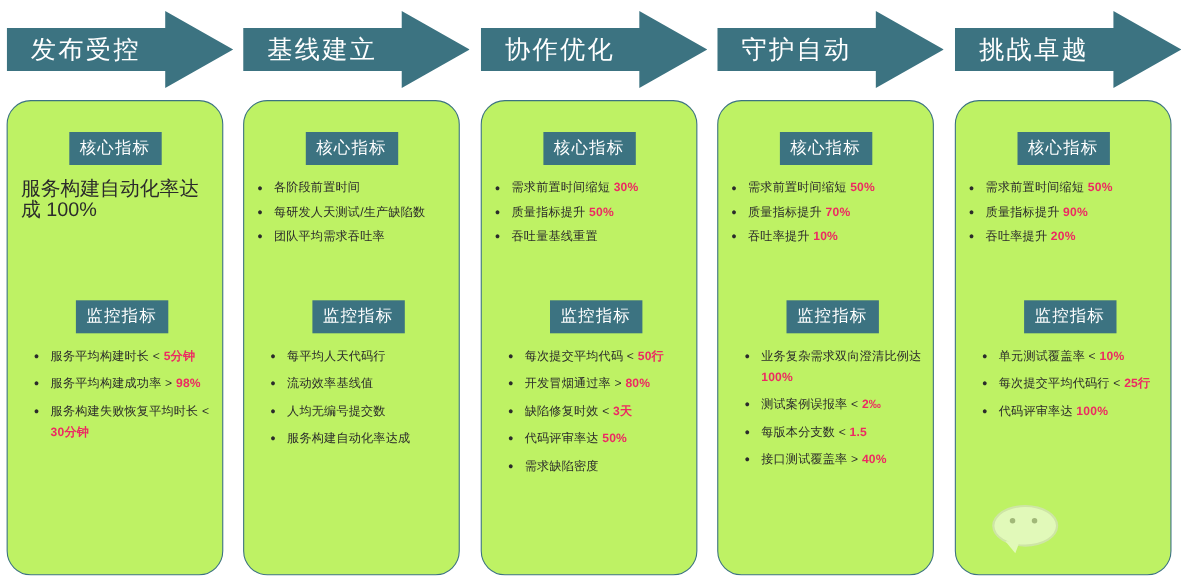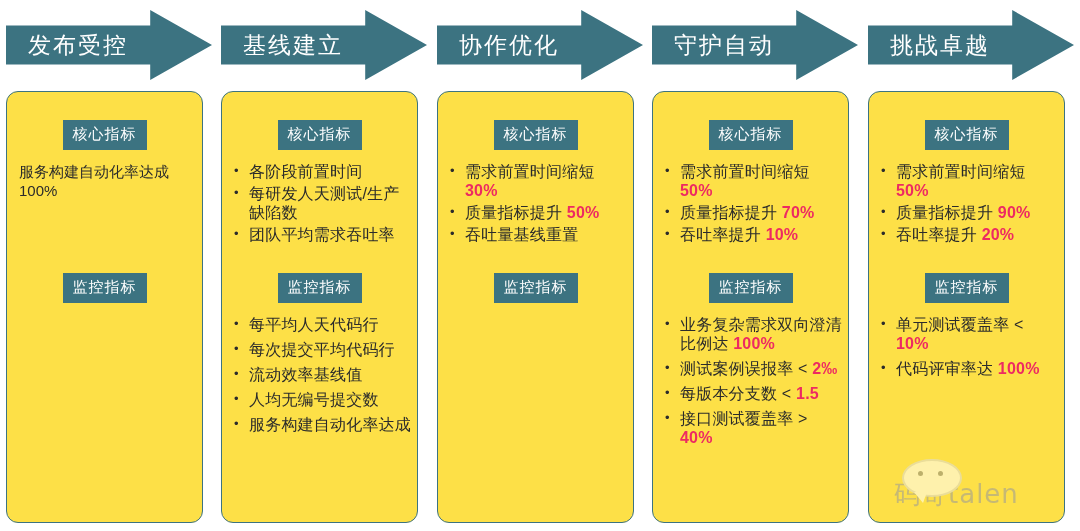--- a/index.html
+++ b/index.html
@@ -49,22 +49,22 @@
   }
 
   
   .card{
     position:absolute;
     top:91px;left:0;
     width:197px;
     height:432px;
     box-sizing:border-box;
     border:1.6px solid #3C7381;
-    border-radius:12px;
-    background:#fde047;
+    border-radius:22px;
+    background:#bef264;
   }
 
   .badge{
     display:block;
     margin:0 auto;
     background:#3C7381;
     color:#ffffff;
     font-size:15px;
     letter-spacing:1px;
     text-align:center;
@@ -74,53 +74,53 @@
   }
   .badge-core{margin-top:14px;}
   .badge-mon{margin-top:0;}
 
   .section-core{
     position:absolute;
     top:14px;left:0;right:0;
   }
   .section-mon{
     position:absolute;
-    top:181px;left:0;right:0;
+    top:181px;left:12px;right:0;
   }
 
   
   ul.items{
     list-style:none;
     margin:12px 0 0 0;
     padding:0 6px 0 10px;
   }
   ul.items li{
     position:relative;
     padding-left:17px;
     margin-bottom:3px;
     color:#2b2b2b;
-    font-size:16px;
+    font-size:11px;
     line-height:19px;
     letter-spacing:0.2px;
   }
   ul.items li:before{
     content:"•";
     position:absolute;
     left:2px;top:-1px;
     font-size:13px;
     color:#2b2b2b;
   }
 
   .hl{color:#ED2A62;font-weight:bold;}
 
   .plain{
     margin:12px 0 0 0;
     padding:0 8px 0 12px;
     color:#2b2b2b;
-    font-size:15px;
+    font-size:18px;
     line-height:19px;
   }
 
   
   ul.items.loose li{margin-bottom:6px;}
 
   
   .watermark{
     position:absolute;
     left:884px;top:455px;
@@ -172,20 +172,25 @@
       <div class="arrow"></div>
       <div class="arrow-label">发布受控</div>
     </div>
     <div class="card">
       <div class="section-core">
         <span class="badge badge-core">核心指标</span>
         <div class="plain">服务构建自动化率达成  100%</div>
       </div>
       <div class="section-mon">
         <span class="badge badge-mon">监控指标</span>
+        <ul class="items loose">
+            <li><span>服务平均构建时长 &lt; </span><span class="hl">5分钟</span></li>
+            <li><span>服务平均构建成功率 &gt; </span><span class="hl">98%</span></li>
+            <li><span>服务构建失败恢复平均时长 &lt; </span><span class="hl">30分钟</span></li>
+          </ul>
       </div>
     </div>
   </div>
 
   <div class="col col-1">
     <div class="arrow-wrap">
       <div class="arrow"></div>
       <div class="arrow-label">基线建立</div>
     </div>
     <div class="card">
@@ -194,21 +199,20 @@
         <ul class="items">
             <li><span>各阶段前置时间</span></li>
             <li><span>每研发人天测试/生产缺陷数</span></li>
             <li><span>团队平均需求吞吐率</span></li>
           </ul>
       </div>
       <div class="section-mon">
         <span class="badge badge-mon">监控指标</span>
         <ul class="items loose">
             <li><span>每平均人天代码行</span></li>
-            <li><span>每次提交平均代码行</span></li>
             <li><span>流动效率基线值</span></li>
             <li><span>人均无编号提交数</span></li>
             <li><span>服务构建自动化率达成</span></li>
           </ul>
       </div>
     </div>
   </div>
 
   <div class="col col-2">
     <div class="arrow-wrap">
@@ -219,20 +223,27 @@
       <div class="section-core">
         <span class="badge badge-core">核心指标</span>
         <ul class="items">
             <li><span>需求前置时间缩短 </span><span class="hl">30%</span></li>
             <li><span>质量指标提升 </span><span class="hl">50%</span></li>
             <li><span>吞吐量基线重置</span></li>
           </ul>
       </div>
       <div class="section-mon">
         <span class="badge badge-mon">监控指标</span>
+        <ul class="items loose">
+            <li><span>每次提交平均代码 &lt; </span><span class="hl">50行</span></li>
+            <li><span>开发冒烟通过率 &gt; </span><span class="hl">80%</span></li>
+            <li><span>缺陷修复时效 &lt; </span><span class="hl">3天</span></li>
+            <li><span>代码评审率达 </span><span class="hl">50%</span></li>
+            <li><span>需求缺陷密度</span></li>
+          </ul>
       </div>
     </div>
   </div>
 
   <div class="col col-3">
     <div class="arrow-wrap">
       <div class="arrow"></div>
       <div class="arrow-label">守护自动</div>
     </div>
     <div class="card">
@@ -267,27 +278,27 @@
         <ul class="items">
             <li><span>需求前置时间缩短 </span><span class="hl">50%</span></li>
             <li><span>质量指标提升 </span><span class="hl">90%</span></li>
             <li><span>吞吐率提升 </span><span class="hl">20%</span></li>
           </ul>
       </div>
       <div class="section-mon">
         <span class="badge badge-mon">监控指标</span>
         <ul class="items loose">
             <li><span>单元测试覆盖率 &lt; </span><span class="hl">10%</span></li>
+            <li><span>每次提交平均代码行 &lt; </span><span class="hl">25行</span></li>
             <li><span>代码评审率达 </span><span class="hl">100%</span></li>
           </ul>
       </div>
     </div>
   </div>
 
   <div class="watermark">
-    <div class="wm-text">码哥talen</div>
     <div class="wm-bubble">
       <span class="wm-eye" style="left:14px;"></span>
       <span class="wm-eye" style="left:34px;"></span>
     </div>
   </div>
 
 </div>
 
 </body></html>

